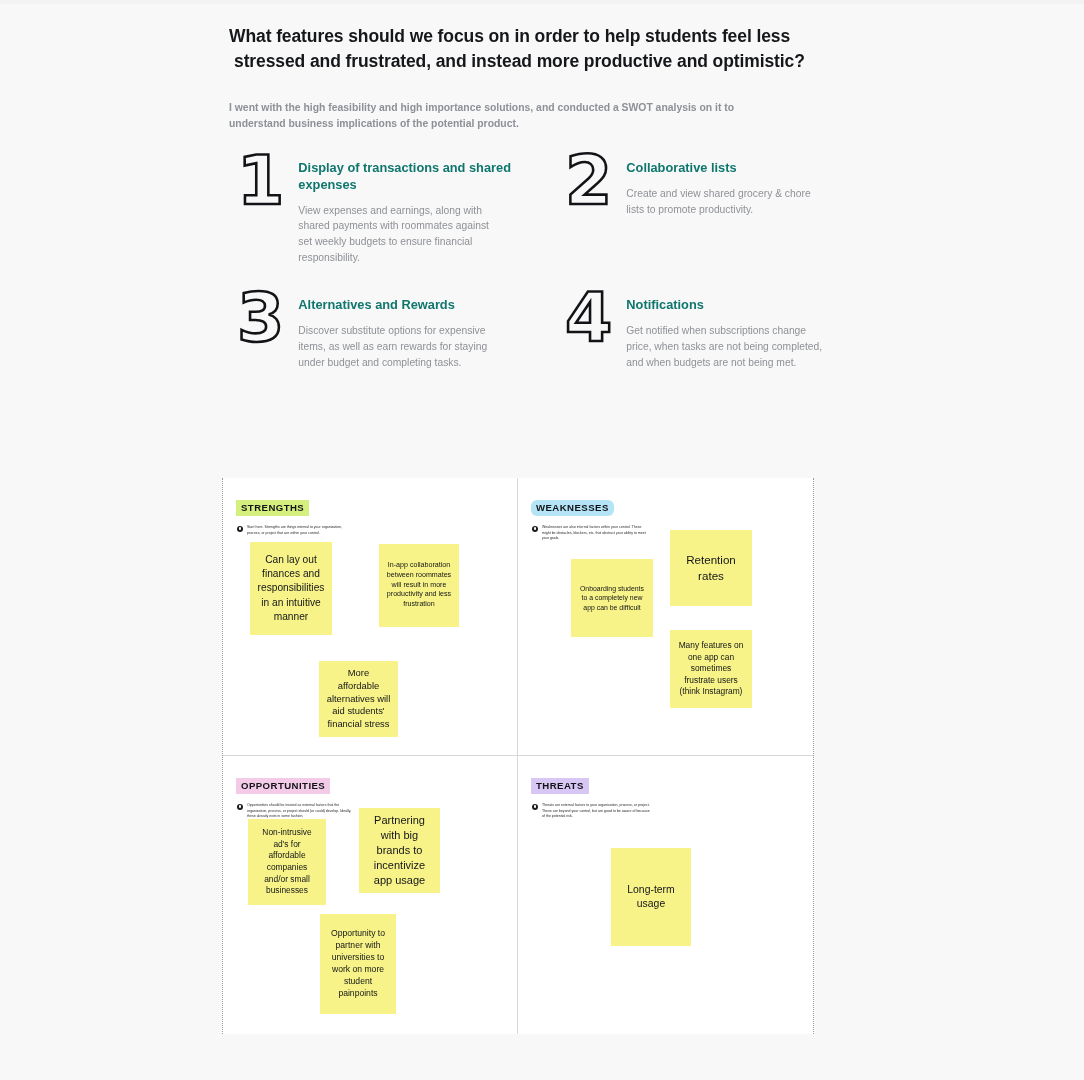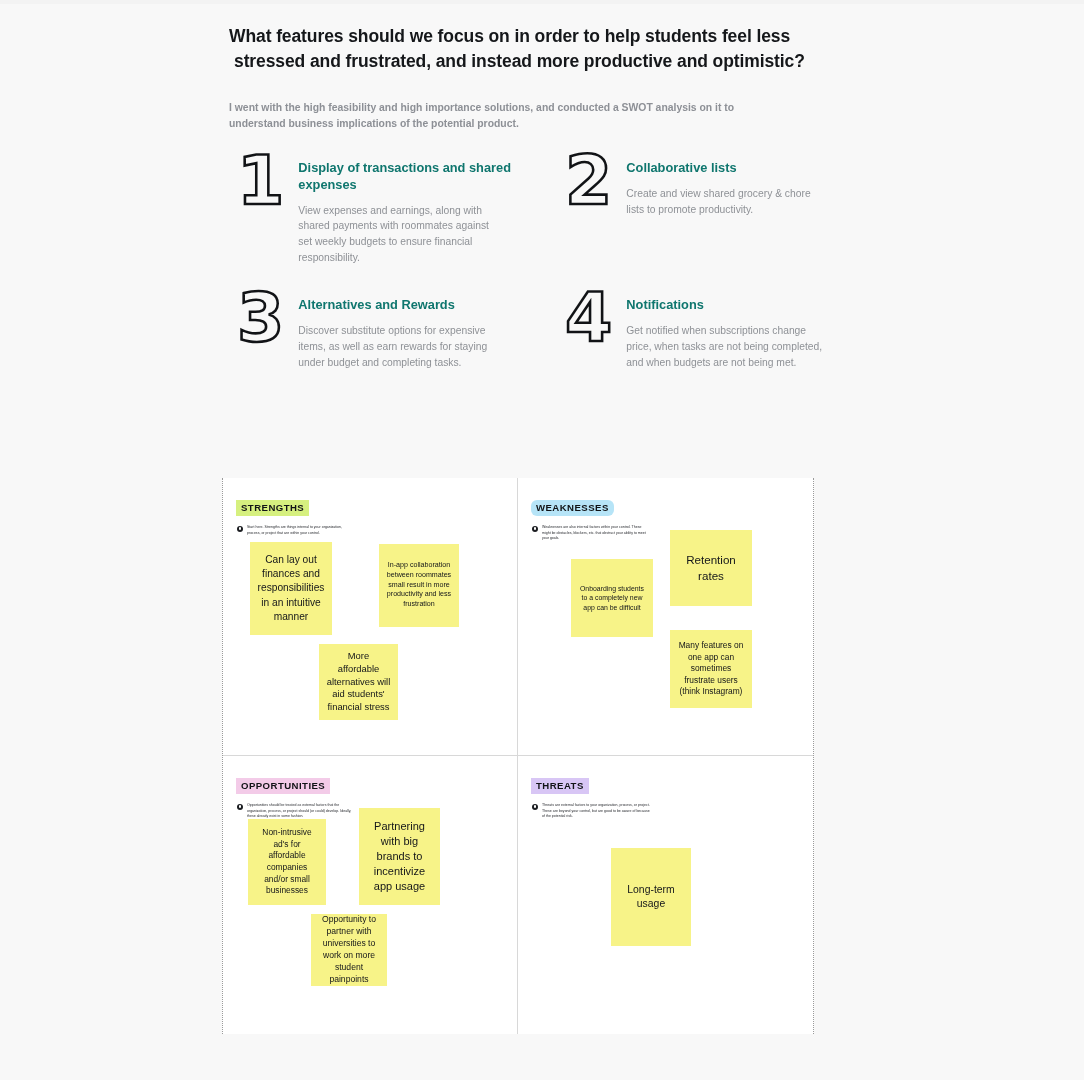--- a/index.html
+++ b/index.html
@@ -247,23 +247,23 @@
           <div class="quad-label" id="lbl-0" style="background: rgb(214, 240, 127);">STRENGTHS</div>
           <div class="quad-hint">
             <div class="hint-dot"></div>
             <div class="hint-text">Start here. Strengths are things internal to your organization, process, or project that are within your control.</div>
           </div>
         </div>
         <div class="note" style="left: 27px; top: 64px; width: 82px; height: 93px; font-size: 10.2px; background: rgb(247, 243, 136);">
           <span>Can lay out finances and responsibilities in an intuitive manner</span>
         </div>
         <div class="note" style="left: 156px; top: 66px; width: 80px; height: 83px; font-size: 7.1px; background: rgb(247, 243, 136);">
-          <span>In-app collaboration between roommates small result in more productivity and less frustration</span>
-        </div>
-        <div class="note" style="left: 96px; top: 166px; width: 79px; height: 76px; font-size: 9.4px; background: rgb(247, 243, 136);">
+          <span>In-app collaboration between roommates will result in more productivity and less frustration</span>
+        </div>
+        <div class="note" style="left: 96px; top: 183px; width: 79px; height: 76px; font-size: 9.4px; background: rgb(247, 243, 136);">
           <span>More affordable alternatives will aid students' financial stress</span>
         </div>
       </div>
 
       <div class="quad q2">
         <div class="quad-head">
           <div class="quad-label" id="lbl-1" style="background: rgb(182, 228, 247); border-radius: 6px;">WEAKNESSES</div>
           <div class="quad-hint">
             <div class="hint-dot"></div>
             <div class="hint-text">Weaknesses are also internal factors within your control. These might be obstacles, blockers, etc. that obstruct your ability to meet your goals.</div>
@@ -284,24 +284,24 @@
         <div class="quad-head">
           <div class="quad-label" id="lbl-2" style="background: rgb(243, 203, 232);">OPPORTUNITIES</div>
           <div class="quad-hint">
             <div class="hint-dot"></div>
             <div class="hint-text">Opportunities should be treated as external factors that the organization, process, or project should (or could) develop. Ideally, these already exist in some fashion.</div>
           </div>
         </div>
         <div class="note" style="left: 25px; top: 63px; width: 78px; height: 86px; font-size: 8.4px; background: rgb(247, 243, 136);">
           <span>Non-intrusive ad's for affordable companies and/or small businesses</span>
         </div>
-        <div class="note" style="left: 136px; top: 52px; width: 81px; height: 97px; font-size: 11px; background: rgb(247, 243, 136);">
+        <div class="note" style="left: 136px; top: 52px; width: 81px; height: 85px; font-size: 11px; background: rgb(247, 243, 136);">
           <span>Partnering with big brands to incentivize app usage</span>
         </div>
-        <div class="note" style="left: 88px; top: 158px; width: 76px; height: 72px; font-size: 8.6px; background: rgb(247, 243, 136);">
+        <div class="note" style="left: 97px; top: 158px; width: 76px; height: 100px; font-size: 8.6px; background: rgb(247, 243, 136);">
           <span>Opportunity to partner with universities to work on more student painpoints</span>
         </div>
       </div>
 
       <div class="quad q4">
         <div class="quad-head">
           <div class="quad-label" id="lbl-3" style="background: rgb(216, 198, 245);">THREATS</div>
           <div class="quad-hint">
             <div class="hint-dot"></div>
             <div class="hint-text">Threats are external factors to your organization, process, or project. These are beyond your control, but are good to be aware of because of the potential risk.</div>

